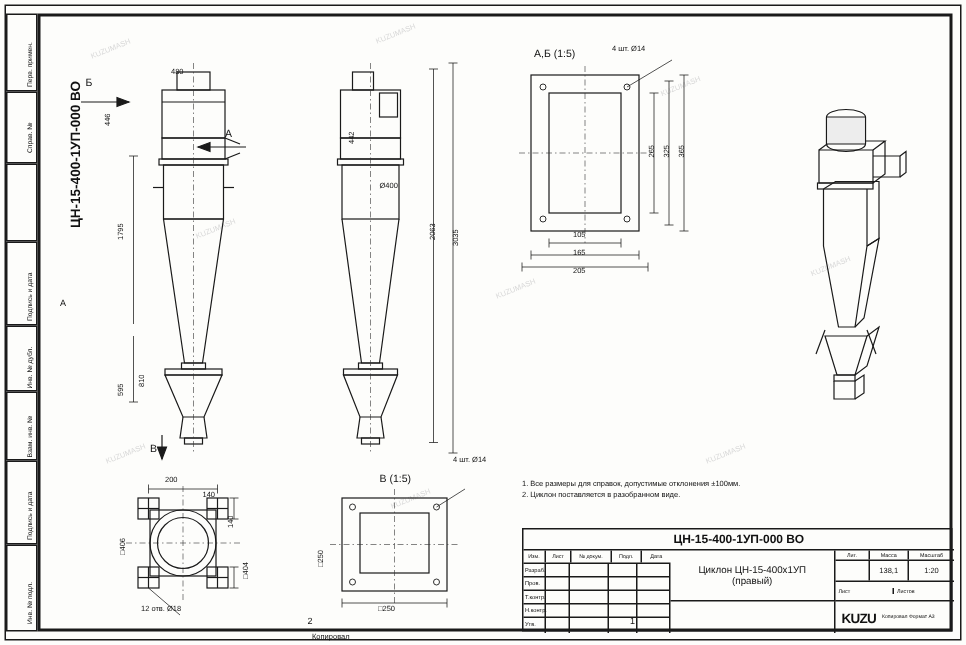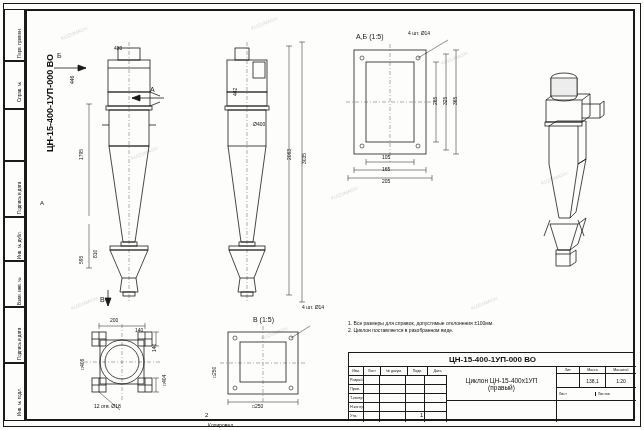--- a/index.html
+++ b/index.html
@@ -370,17 +370,21 @@
       <span style="width:22px;border-right:1px solid #1a1a1a;"></span>
       <span style="width:25px;border-right:1px solid #1a1a1a;font-size:5px;text-align:center;line-height:14px;">138,1</span>
       <span style="flex:1;font-size:5px;text-align:center;line-height:14px;">1:20</span>
     </div>
     <div style="position:absolute;left:208px;top:35px;width:79px;height:13px;border-bottom:1px solid #1a1a1a;box-sizing:border-box;display:flex;align-items:center;">
       <span style="width:36px;border-right:1px solid #1a1a1a;font-size:3.6px;padding-left:2px;">Лист</span>
       <span style="flex:1;font-size:3.6px;padding-left:2px;">Листов</span>
     </div>
 
     <div style="position:absolute;left:98px;top:48px;width:110px;height:21px;border-right:1px solid #1a1a1a;box-sizing:border-box;"></div>
+    <div style="position:absolute;left:208px;top:48px;width:79px;height:21px;box-sizing:border-box;display:flex;align-items:center;">
+      <span style="font-size:9px;font-weight:bold;letter-spacing:-.5px;padding-left:4px;">KUZU</span>
+      <span style="font-size:3.4px;padding-left:4px;line-height:1.2;">Копировал     Формат A3</span>
+    </div>
   </div>
 
   <div class="txt" style="left:208px;top:423px;">Копировал</div>
 
 </div>
 
 </body></html>

